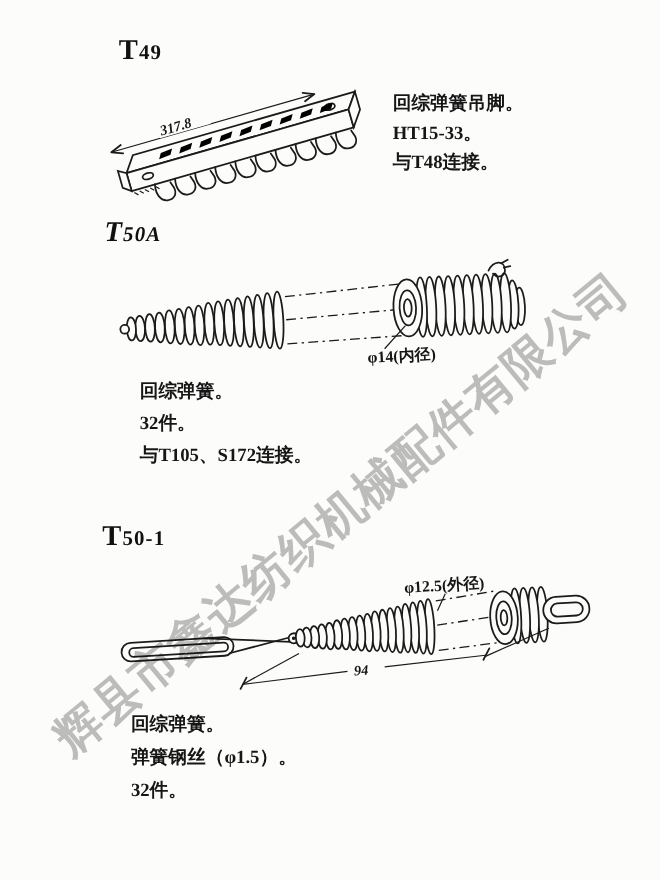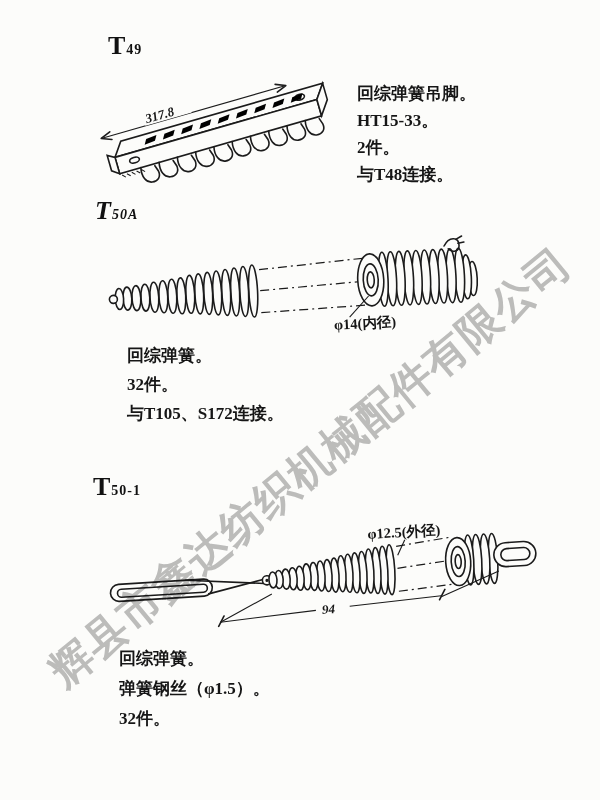--- a/index.html
+++ b/index.html
@@ -3,21 +3,21 @@
 <meta charset="utf-8">
 <style>
   html,body{margin:0;padding:0;background:#e8e8e6;}
   .page{
     position:relative;width:600px;height:800px;margin:0 auto;
     background:#fcfcfa;overflow:hidden;
     font-family:"Liberation Serif","DejaVu Serif",serif;color:#161616;
   }
   .abs{position:absolute;}
   .part-label{
-    display:block;font-weight:bold;font-size:14px;letter-spacing:1px;
+    display:block;font-weight:bold;font-size:19px;letter-spacing:1px;
     color:#111;
   }
   .part-label::first-letter{font-size:26px;}
   .notes{list-style:none;margin:0;padding:0;font-size:17px;font-weight:600;}
   .notes li{white-space:nowrap;}
   .n1 li{line-height:27px;}
   .n2 li{line-height:29px;}
   .n3 li{line-height:30px;}
   .watermark{
     white-space:nowrap;font-size:43px;letter-spacing:1px;font-weight:600;
@@ -86,21 +86,20 @@
           <use href="#hookT" x="169" y="75"></use>
         <use href="#hookT" x="188" y="75"></use>
           <use href="#hookT" x="207" y="75"></use>
       </g>
     </g>
   </svg>
 
   <ul class="notes n1 abs" style="left:357px;top:80px;">
     <li>回综弹簧吊脚。</li>
     <li>HT15-33。</li>
-    <li>2件。</li>
     <li>与T48连接。</li>
   </ul>
 
   <span class="part-label abs" style="left:95px;top:196px;font-style:italic;">T50A</span>
 
   <svg class="abs" style="left:102px;top:232px;" width="385" height="110" viewBox="0 0 385 110">
     <g transform="rotate(-3 190 55)">
 
       <line class="dashdot" x1="158" y1="36" x2="262" y2="30"></line>
       <line class="dashdot" x1="158" y1="57" x2="262" y2="53"></line>

